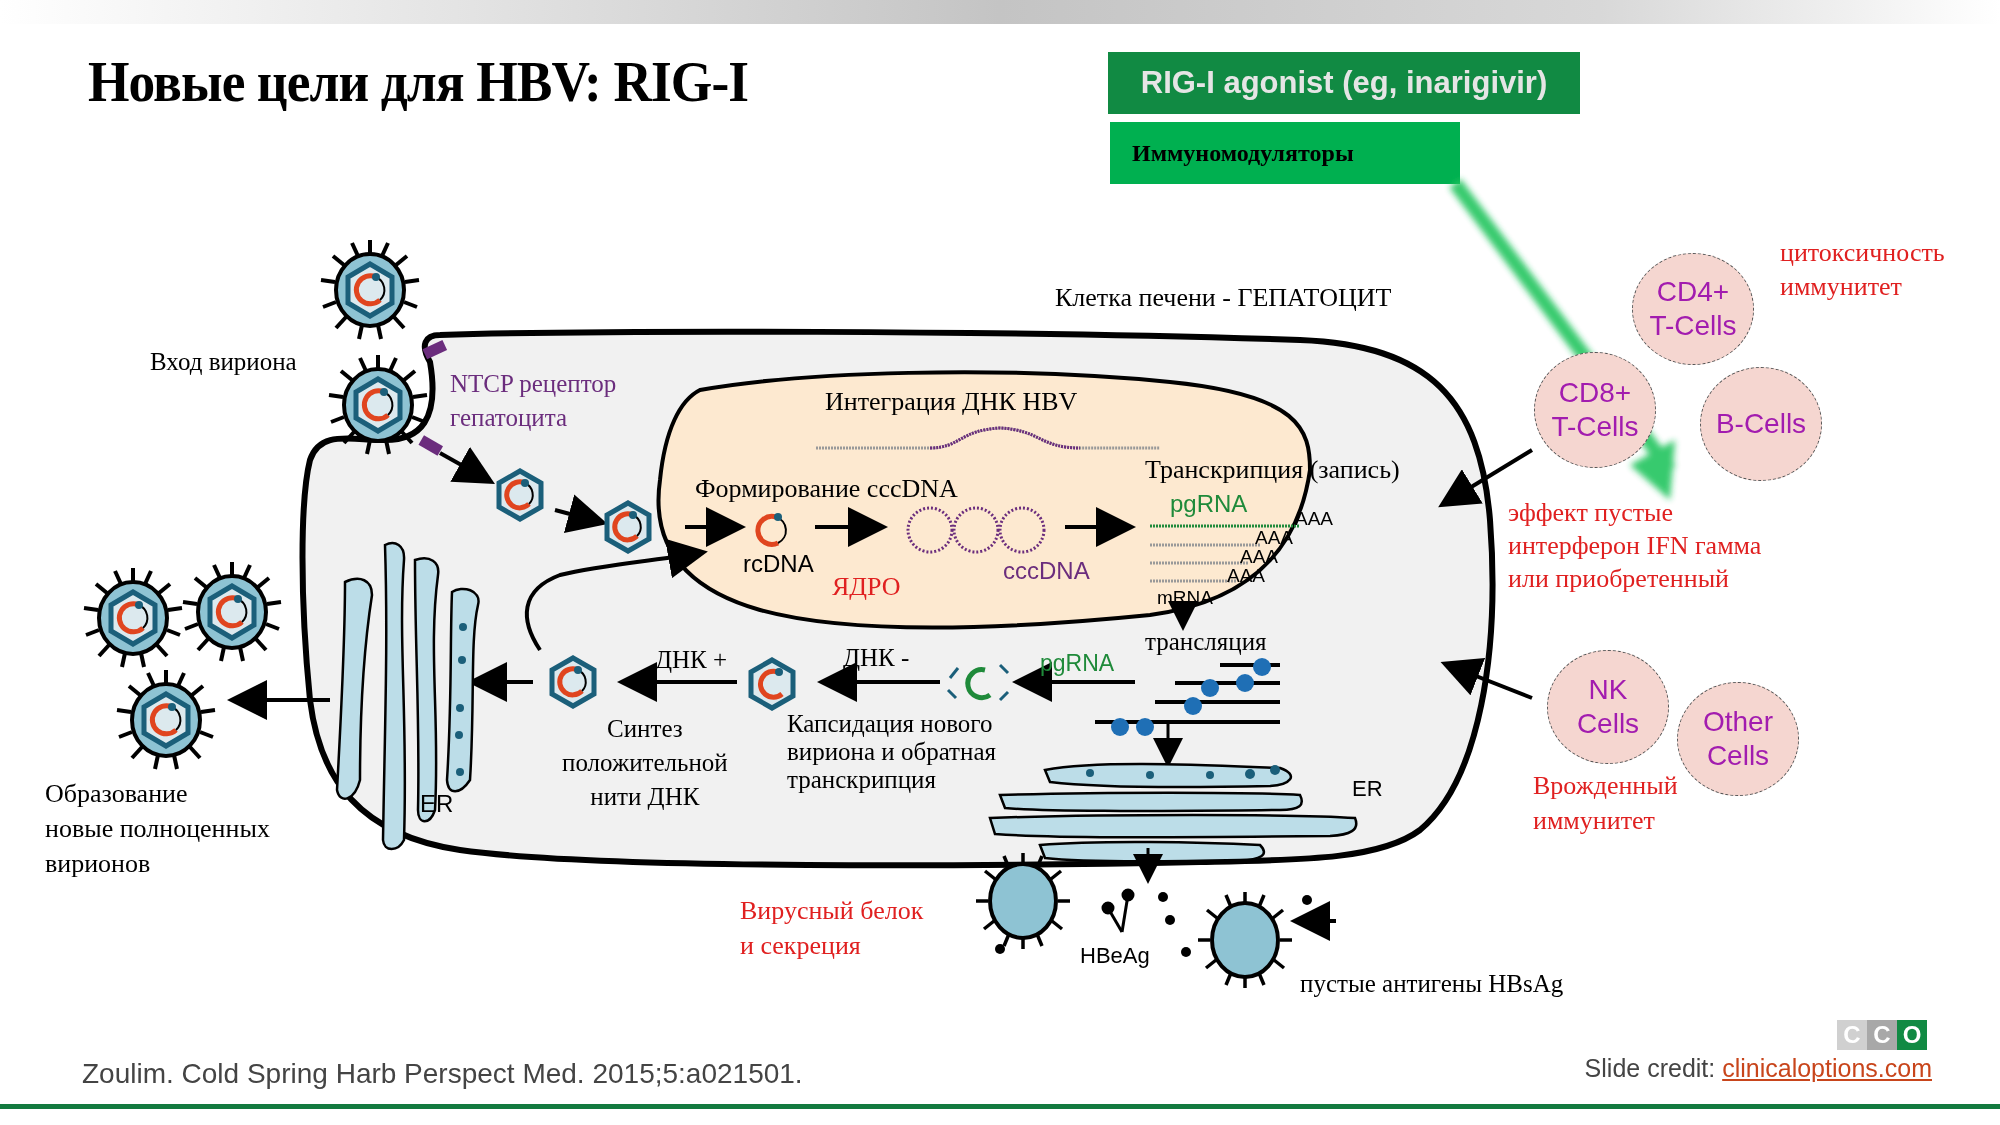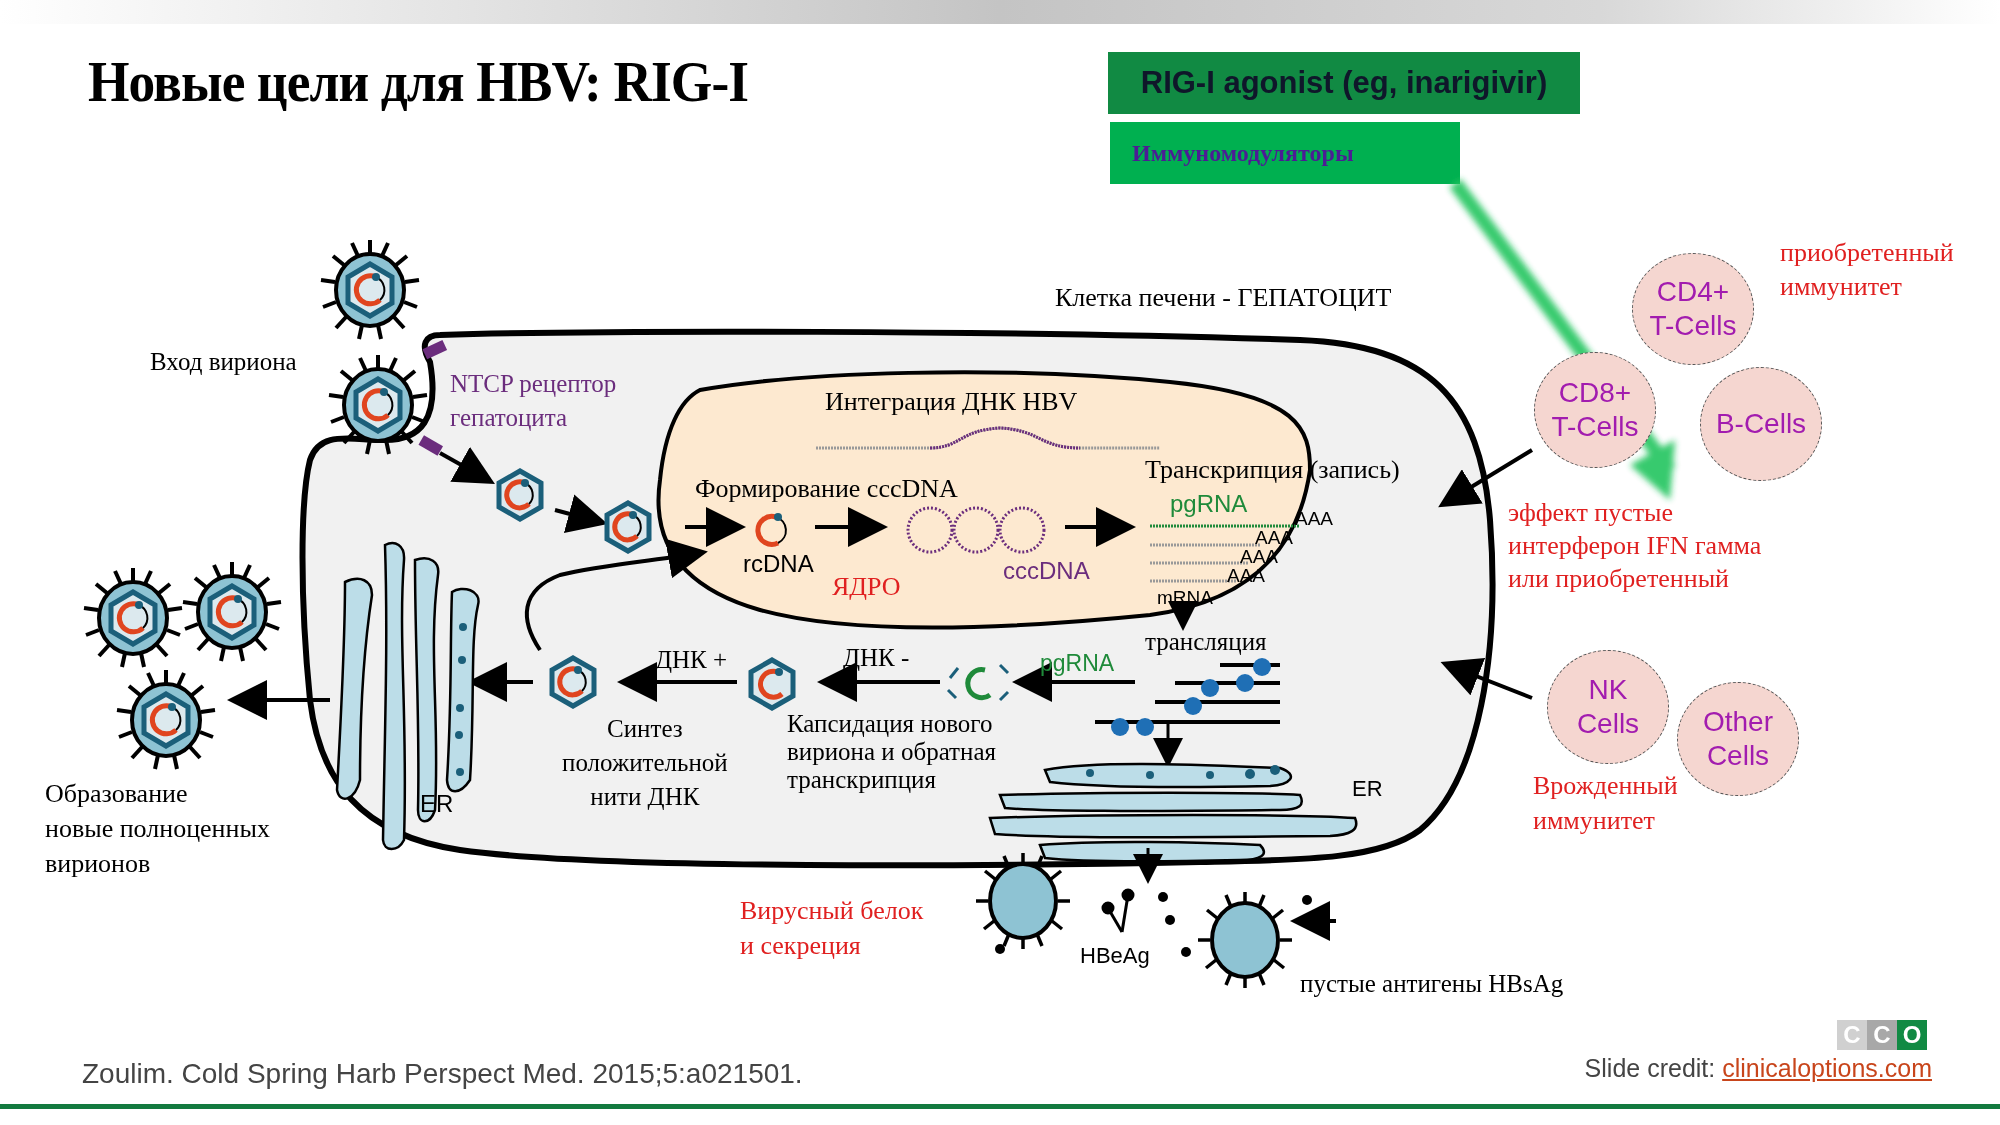--- a/index.html
+++ b/index.html
@@ -1,20 +1,20 @@
 <!DOCTYPE html>
 <html><head>
 <meta charset="utf-8">
 <style>
   html,body{margin:0;padding:0;background:#fff;}
   body{width:2000px;height:1125px;position:relative;overflow:hidden;font-family:"Liberation Serif",serif;}
   .topbar{position:absolute;left:0;top:0;width:2000px;height:24px;background:linear-gradient(to right,#fff 0%,#f3f3f3 10%,#c4c4c4 50%,#d8d8d8 80%,#fff 100%);}
   .title{position:absolute;left:88px;top:48px;font-family:"Liberation Serif",serif;font-weight:bold;font-size:58px;color:#000;letter-spacing:-1px;transform:scaleX(0.92);transform-origin:left;}
-  .box1{position:absolute;left:1108px;top:52px;width:472px;height:62px;background:#118a43;color:#0f172a;font-family:"Liberation Sans",sans-serif;font-weight:bold;font-size:31px;display:flex;align-items:center;justify-content:center;}
-  .box2{position:absolute;left:1110px;top:122px;width:350px;height:62px;background:#00b050;color:#4c1d95;font-family:"Liberation Serif",serif;font-weight:bold;font-size:24px;display:flex;align-items:center;padding-left:22px;box-sizing:border-box;}
+  .box1{position:absolute;left:1108px;top:52px;width:472px;height:62px;background:#118a43;color:#e5e5e5;font-family:"Liberation Sans",sans-serif;font-weight:bold;font-size:31px;display:flex;align-items:center;justify-content:center;}
+  .box2{position:absolute;left:1110px;top:122px;width:350px;height:62px;background:#00b050;color:#000000;font-family:"Liberation Serif",serif;font-weight:bold;font-size:24px;display:flex;align-items:center;padding-left:22px;box-sizing:border-box;}
   .lbl{position:absolute;white-space:nowrap;}
   .serif{font-family:"Liberation Serif",serif;}
   .sans{font-family:"Liberation Sans",sans-serif;}
   .red{color:#e02020;}
   .purple{color:#6b2d7d;}
   .green{color:#1f8a3a;}
   .cell-circle{position:absolute;border-radius:50%;background:#f5d6d0;border:1.5px dashed #555;display:flex;align-items:center;justify-content:center;text-align:center;font-family:"Liberation Sans",sans-serif;font-size:28px;color:#a21caf;line-height:1.2;}
   .footer-line{position:absolute;left:0;top:1104px;width:2000px;height:5px;background:#137a3f;}
   .cite{position:absolute;left:82px;top:1058px;font-family:"Liberation Sans",sans-serif;font-size:28px;color:#444;}
   .credit{position:absolute;right:68px;top:1054px;font-family:"Liberation Sans",sans-serif;font-size:25px;color:#444;}
@@ -284,21 +284,21 @@
     </div>
   </div>
 <div class="cell-circle" style="left:1677px;top:682px;width:120px;height:112px;">
     <div>
       <div>Other</div>
       <div>Cells</div>
     </div>
   </div>
 
 <div class="lbl serif red" style="left:1780px;top:236px;font-size:26px;line-height:34px;">
-  <div>приобретенный</div>
+  <div>цитоксичность</div>
   <div>иммунитет</div>
 </div>
 <div class="lbl serif red" style="left:1508px;top:496px;font-size:26px;line-height:33px;">
   <div>эффект пустые</div>
   <div>интерферон IFN гамма</div>
   <div>или приобретенный</div>
 </div>
 <div class="lbl serif red" style="left:1533px;top:768px;font-size:26px;line-height:35px;">
   <div>Врожденный</div>
   <div>иммунитет</div>

